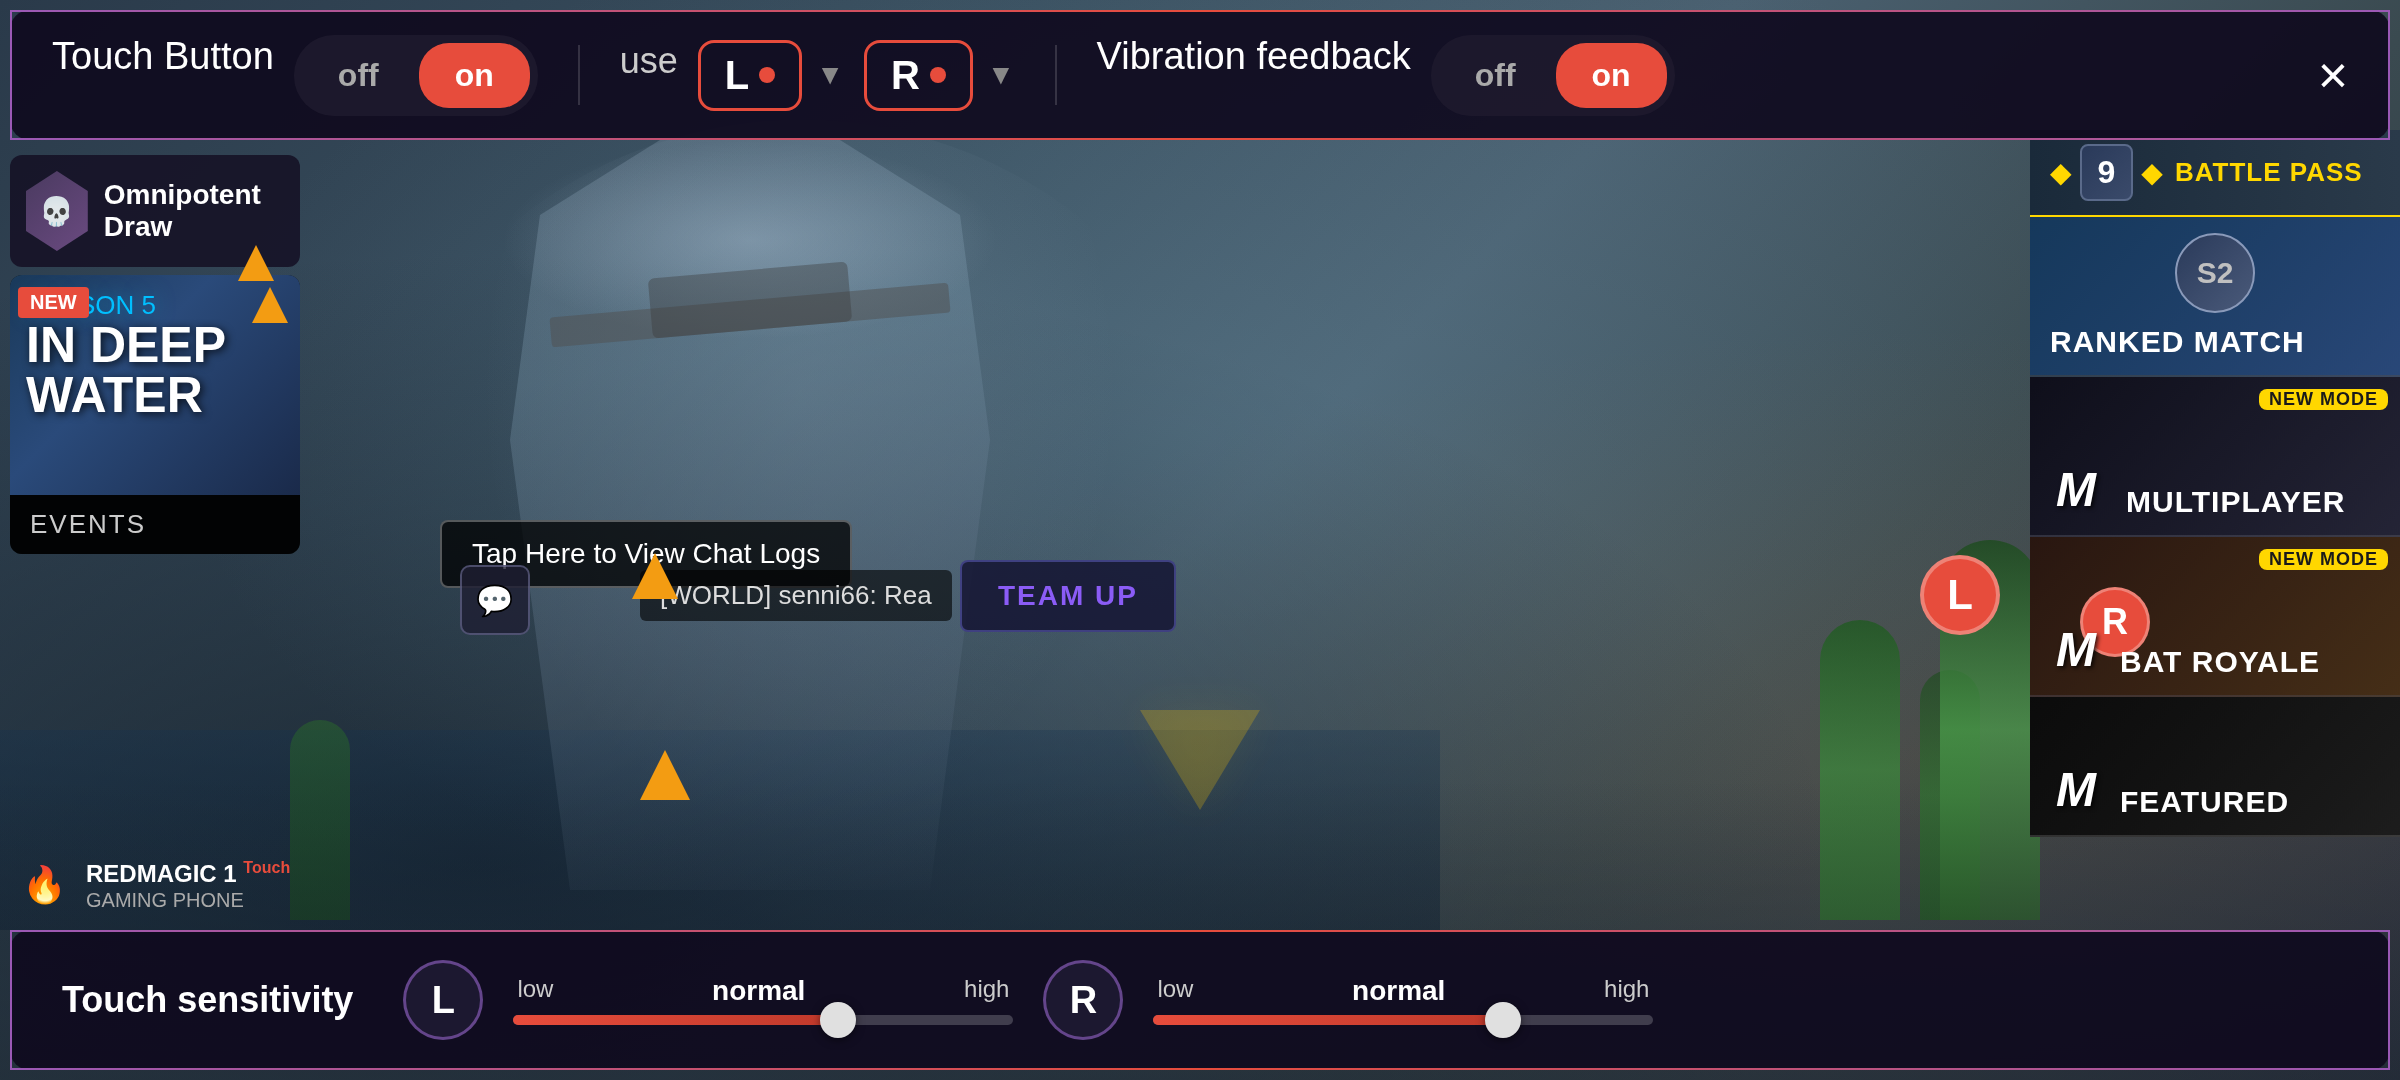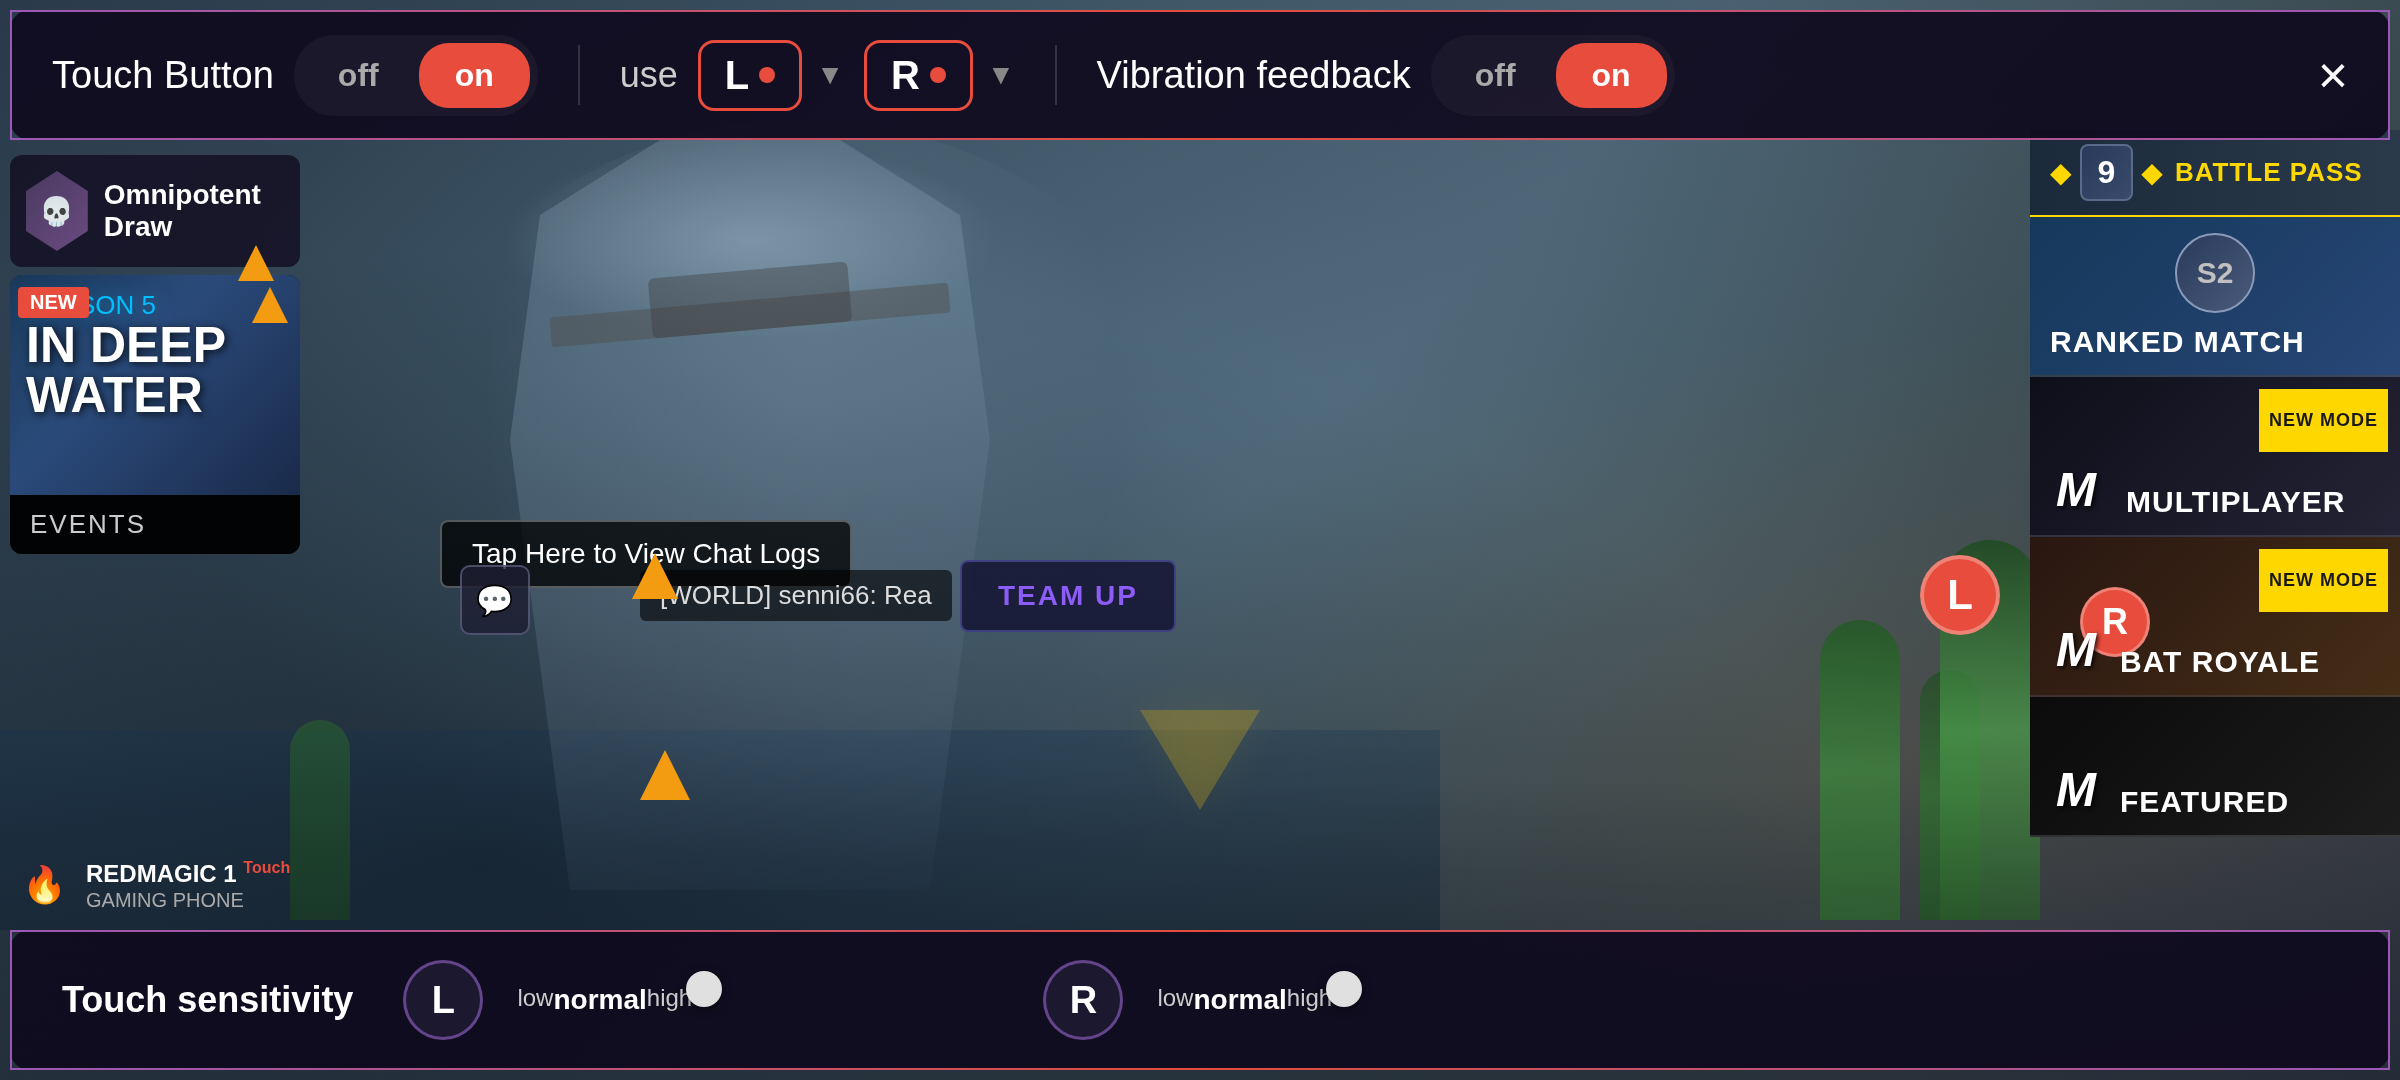--- a/index.html
+++ b/index.html
@@ -64,21 +64,20 @@
       border-radius: 20px;
       display: flex;
       align-items: center;
       padding: 0 40px;
       gap: 40px;
       z-index: 100;
     }
 
     .toolbar-section {
       display: flex;
-      align-items: center;
       gap: 20px;
     }
 
     .toolbar-label {
       color: #ffffff;
       font-size: 38px;
       font-weight: 500;
       white-space: nowrap;
     }
 
@@ -335,22 +334,22 @@
     }
 
     .new-mode-badge {
       position: absolute;
       top: 12px;
       right: 12px;
       background: #ffd700;
       color: #1a1a1a;
       font-size: 18px;
       font-weight: 900;
-      padding: 21px 10px;
-      border-radius: 0;
+      padding: 0 10px;
+      border-radius: 8px;
       text-transform: uppercase;
       letter-spacing: 1px;
     }
 
     .mode-logo {
       position: absolute;
       bottom: 16px;
       left: 16px;
       width: 60px;
       height: 60px;
@@ -513,21 +512,21 @@
       display: flex;
       align-items: center;
       justify-content: center;
       color: white;
       font-size: 38px;
       font-weight: 900;
     }
 
     .slider-container {
       display: flex;
-      flex-direction: row;
+      flex-direction: column;
       gap: 8px;
       flex: 1;
       max-width: 500px;
     }
 
     .slider-labels {
       display: flex;
       justify-content: space-between;
       color: #ccc;
       font-size: 24px;

